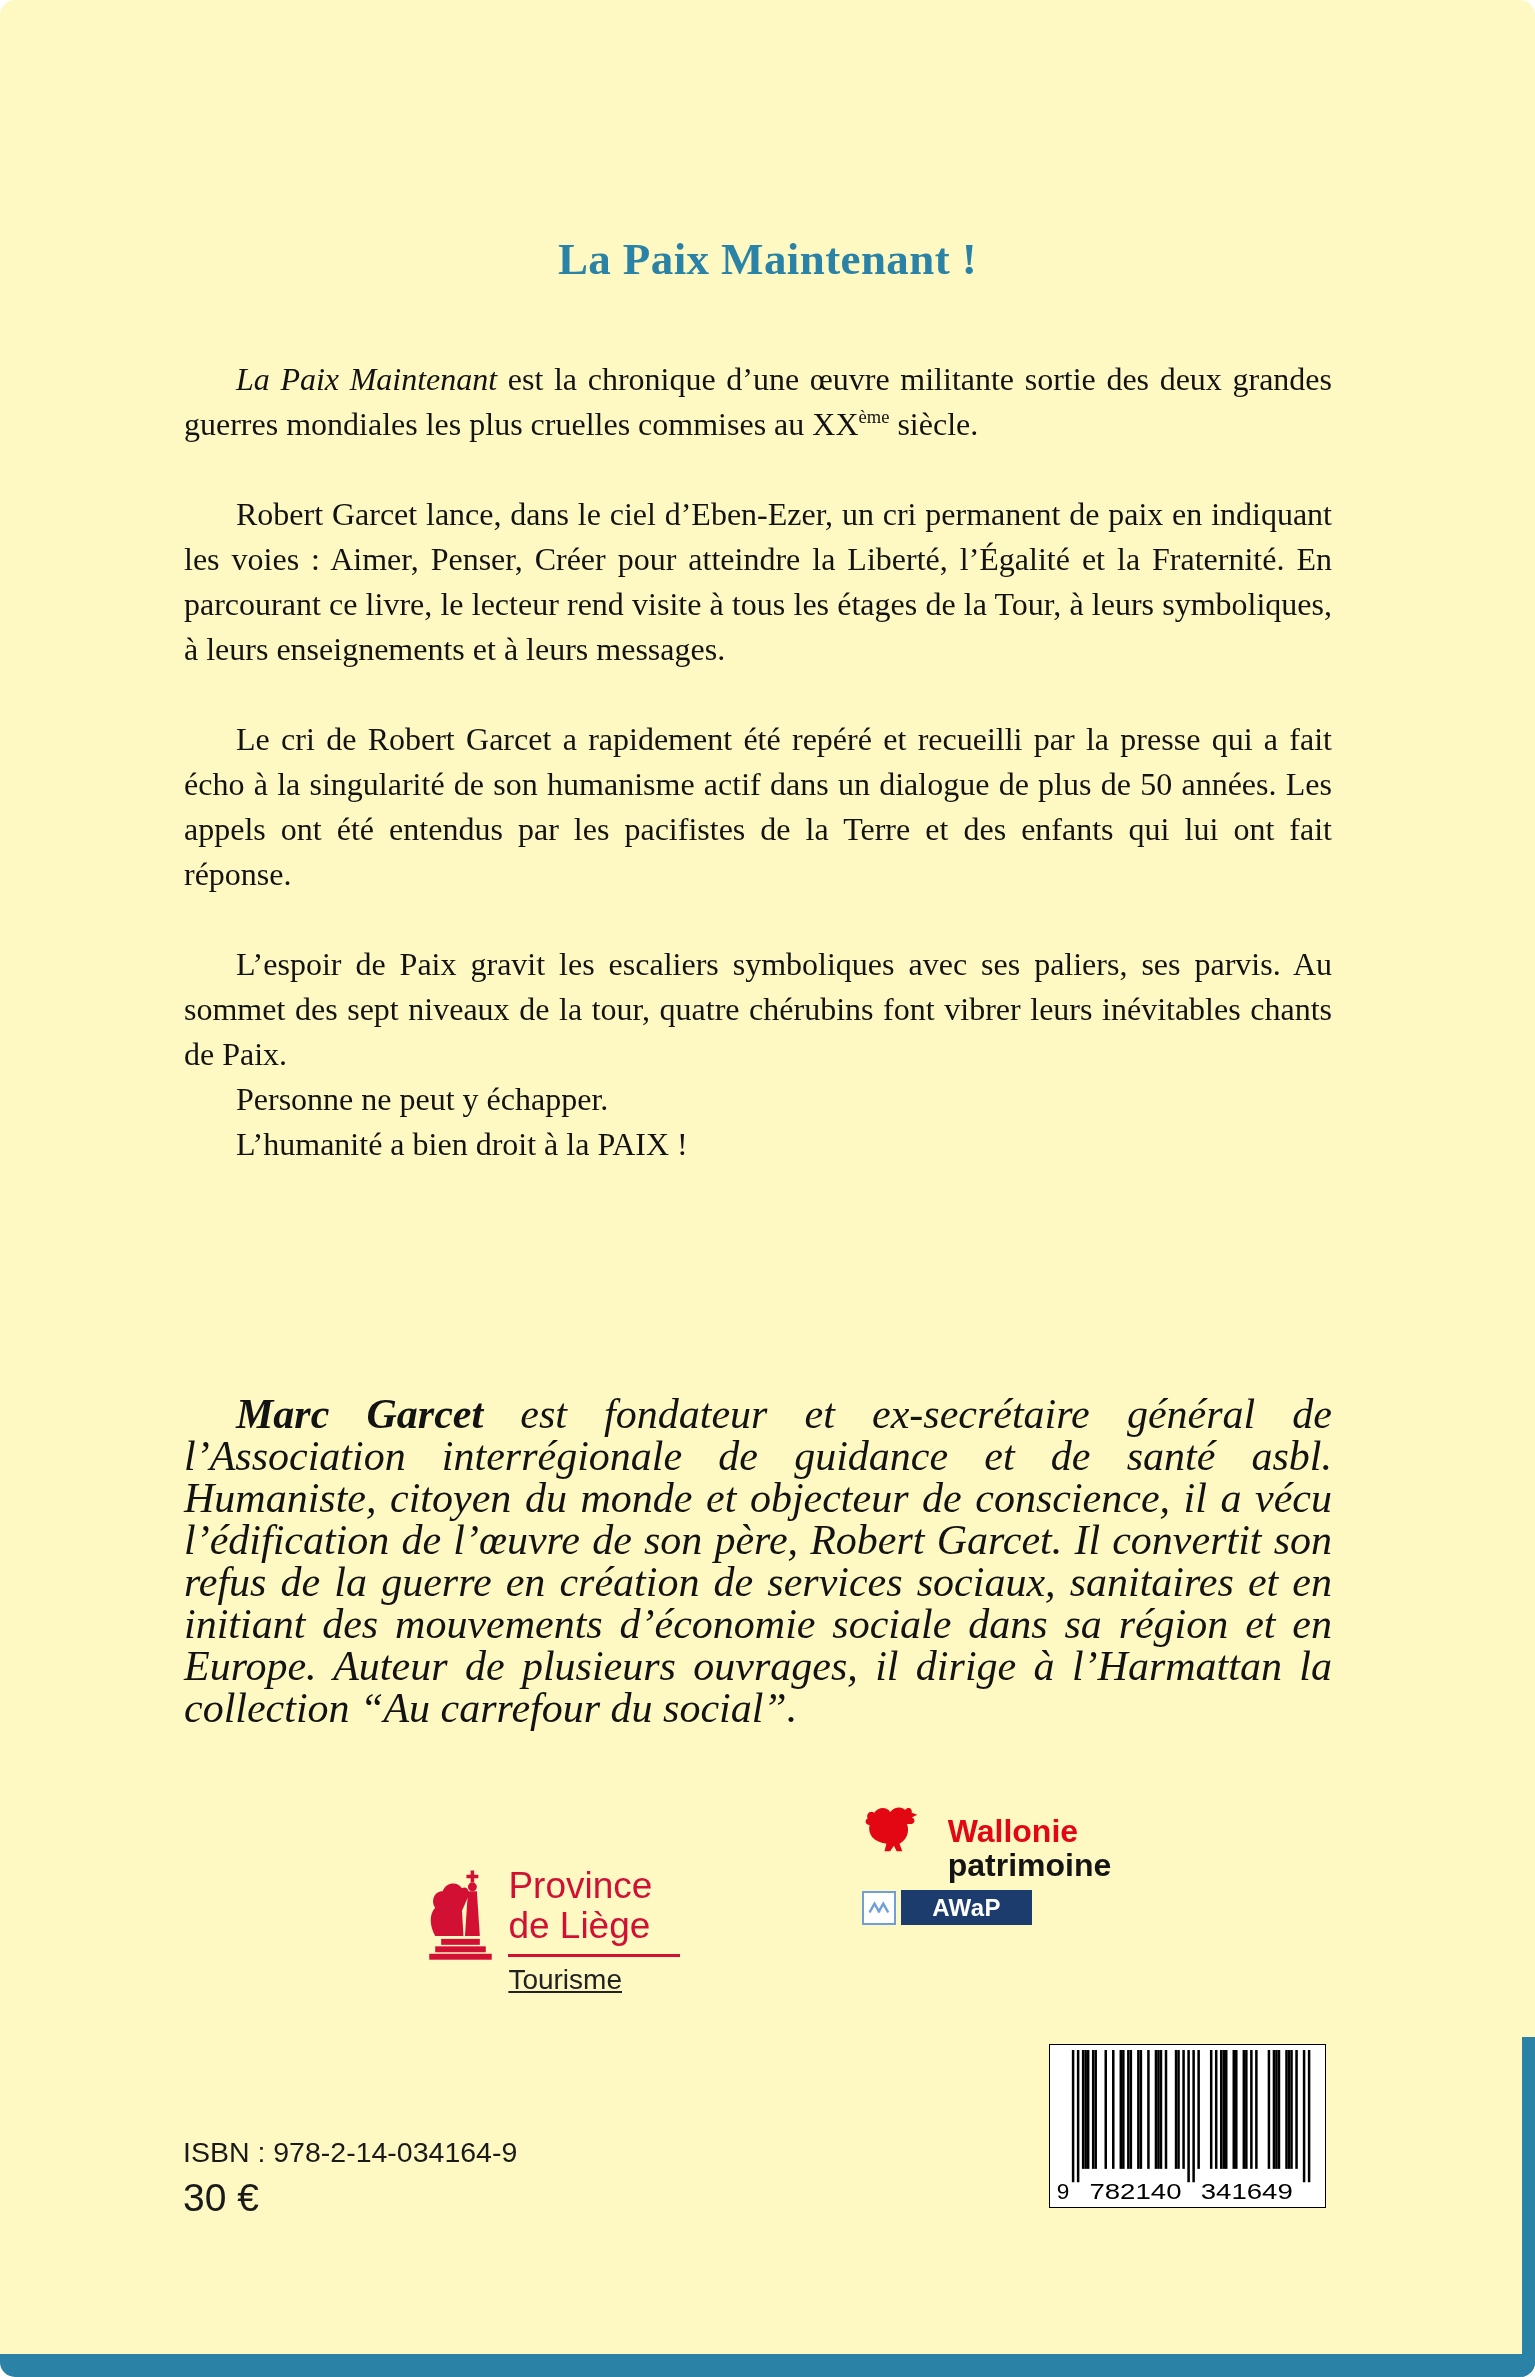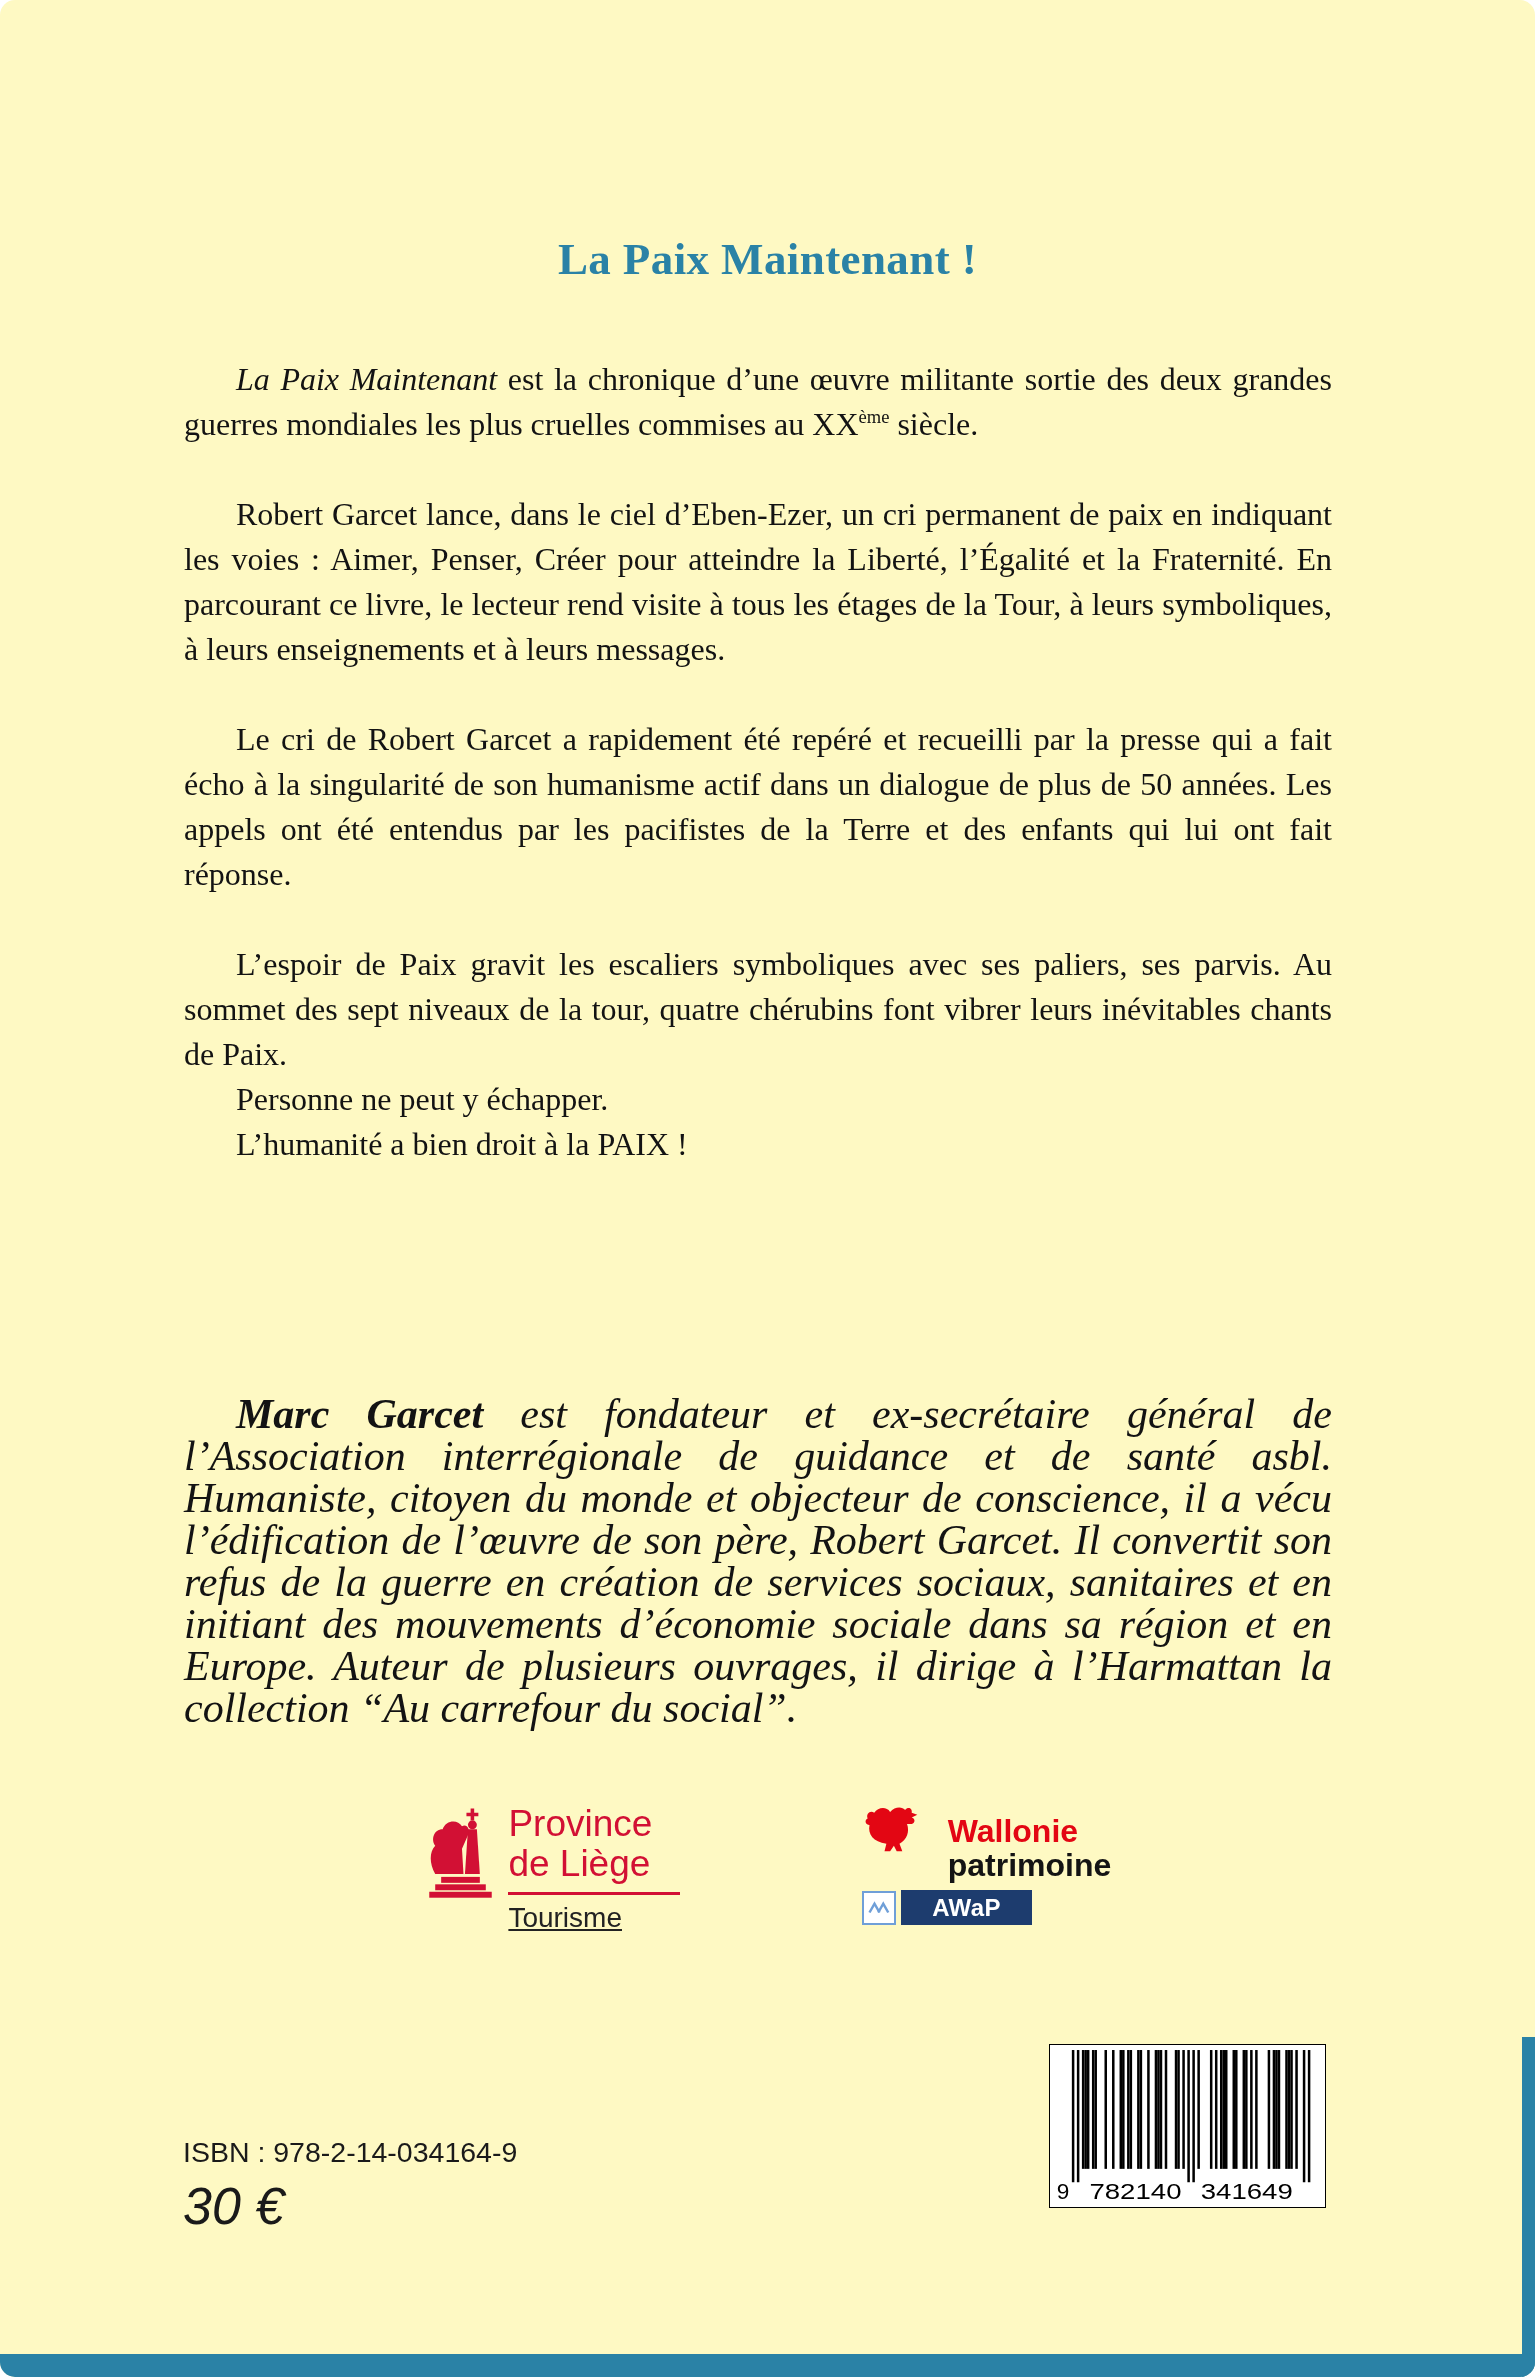--- a/index.html
+++ b/index.html
@@ -13,42 +13,42 @@
             font-size:32px;line-height:45px;text-align:justify;}
   .synopsis p{margin:0 0 45px 0;text-indent:52px;}
   .synopsis p.tight{margin-bottom:0;}
   sup{font-size:0.58em;line-height:0;}
 
   .bio{position:absolute;left:184px;top:1393px;width:1148px;
        font-size:42px;line-height:42px;font-style:italic;text-align:justify;}
   .bio p{margin:0;text-indent:52px;}
 
   
-  .province{position:absolute;left:426px;top:1804px;display:flex;align-items:flex-start;}
+  .province{position:absolute;left:426px;top:1866px;display:flex;align-items:flex-start;}
   .prov-words{margin-left:13.4px;font-family:"Liberation Sans",sans-serif;}
   .prov-line{font-size:37px;line-height:40px;color:var(--province-red,#d21034);}
   .prov-rule{width:172px;height:2.5px;background:var(--province-red,#d21034);margin:8.4px 0 6.7px 0;}
   .prov-sub{font-size:28px;color:#222222;text-decoration:underline;}
 
   .wallonie{position:absolute;left:862px;top:1804px;font-family:"Liberation Sans",sans-serif;}
   .wal-top{display:flex;align-items:flex-start;gap:19px;}
   .wal-words{margin-left:6.7px;margin-top:10px;}
   .wal-1{font-size:32px;font-weight:bold;color:var(--wallonie-red,#e30613);line-height:34px;}
   .wal-2{font-size:32px;font-weight:bold;color:#141414;line-height:34px;}
   .wal-badge-row{display:flex;align-items:center;margin-top:8.4px;}
   .awap-mark{width:34px;height:34px;border:2.5px solid var(--awap-blue,#6f9fd8);
              display:inline-flex;align-items:center;justify-content:center;box-sizing:border-box;background:#fff;}
   .awap-badge{display:inline-flex;align-items:center;justify-content:center;
               width:131px;height:35px;margin-left:5px;background:var(--awap-navy,#1d3c6e);
               color:#ffffff;font-weight:bold;font-size:24px;letter-spacing:0.4px;}
 
   
   .credit{position:absolute;left:183px;top:2037px;font-family:"Liberation Sans",sans-serif;font-size:28px;color:#1a1a1a;}
   .isbn{position:absolute;left:183px;top:2136px;font-family:"Liberation Sans",sans-serif;font-size:28.5px;color:#1a1a1a;}
-  .price{position:absolute;left:183px;top:2176px;font-family:"Liberation Sans",sans-serif;font-size:52px;color:#1a1a1a;font-style:italic;}
+  .price{position:absolute;left:183px;top:2176px;font-family:"Liberation Sans",sans-serif;font-size:39px;color:#1a1a1a;}
 
   .barcode-box{position:absolute;left:1049px;top:2044px;width:277px;height:164px;
                background:#ffffff;border:1.7px solid #000;box-sizing:border-box;}
   .bc-num{font-family:"Liberation Sans",sans-serif;font-size:27px;fill:#000;}
 
   .strip-right{position:absolute;right:0;top:2037px;bottom:0;width:13.4px;background:var(--accent,#2a82a6);}
   .strip-bottom{position:absolute;left:0;right:0;bottom:0;height:23.5px;background:var(--accent,#2a82a6);}
 </style>
 </head>
 <body>

